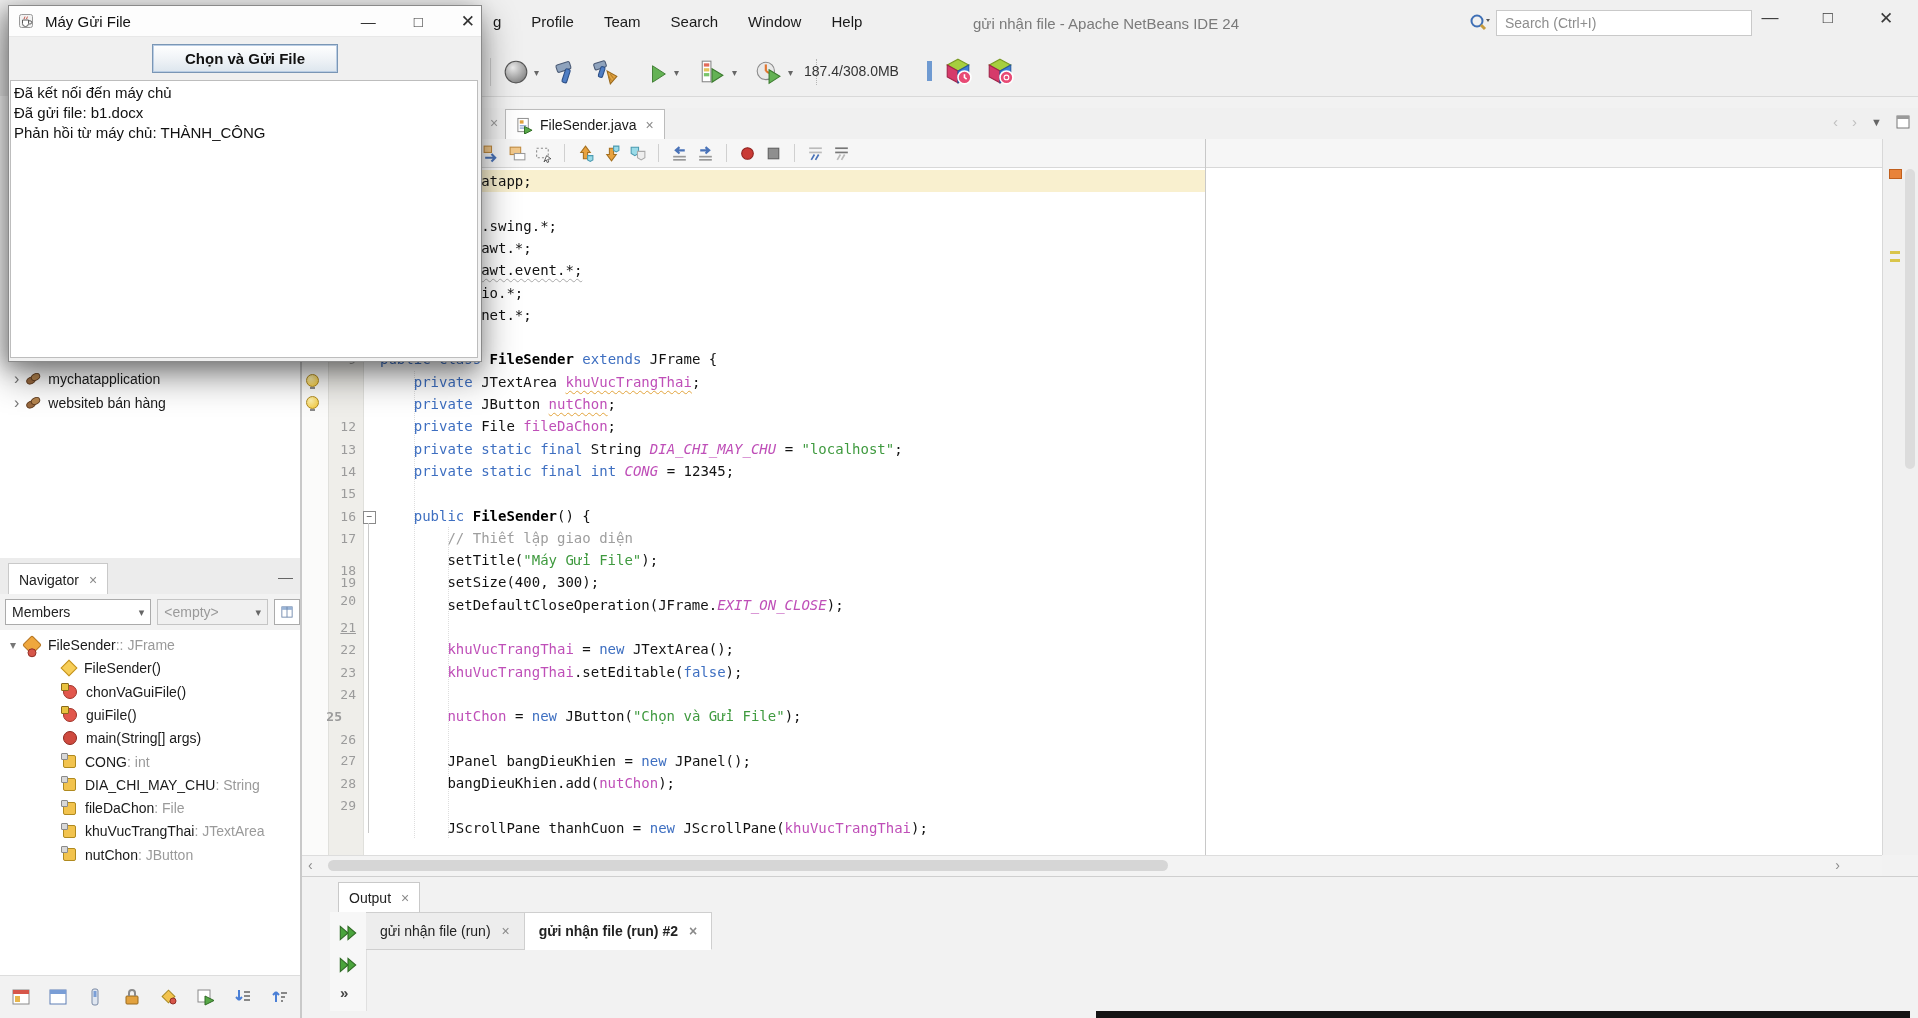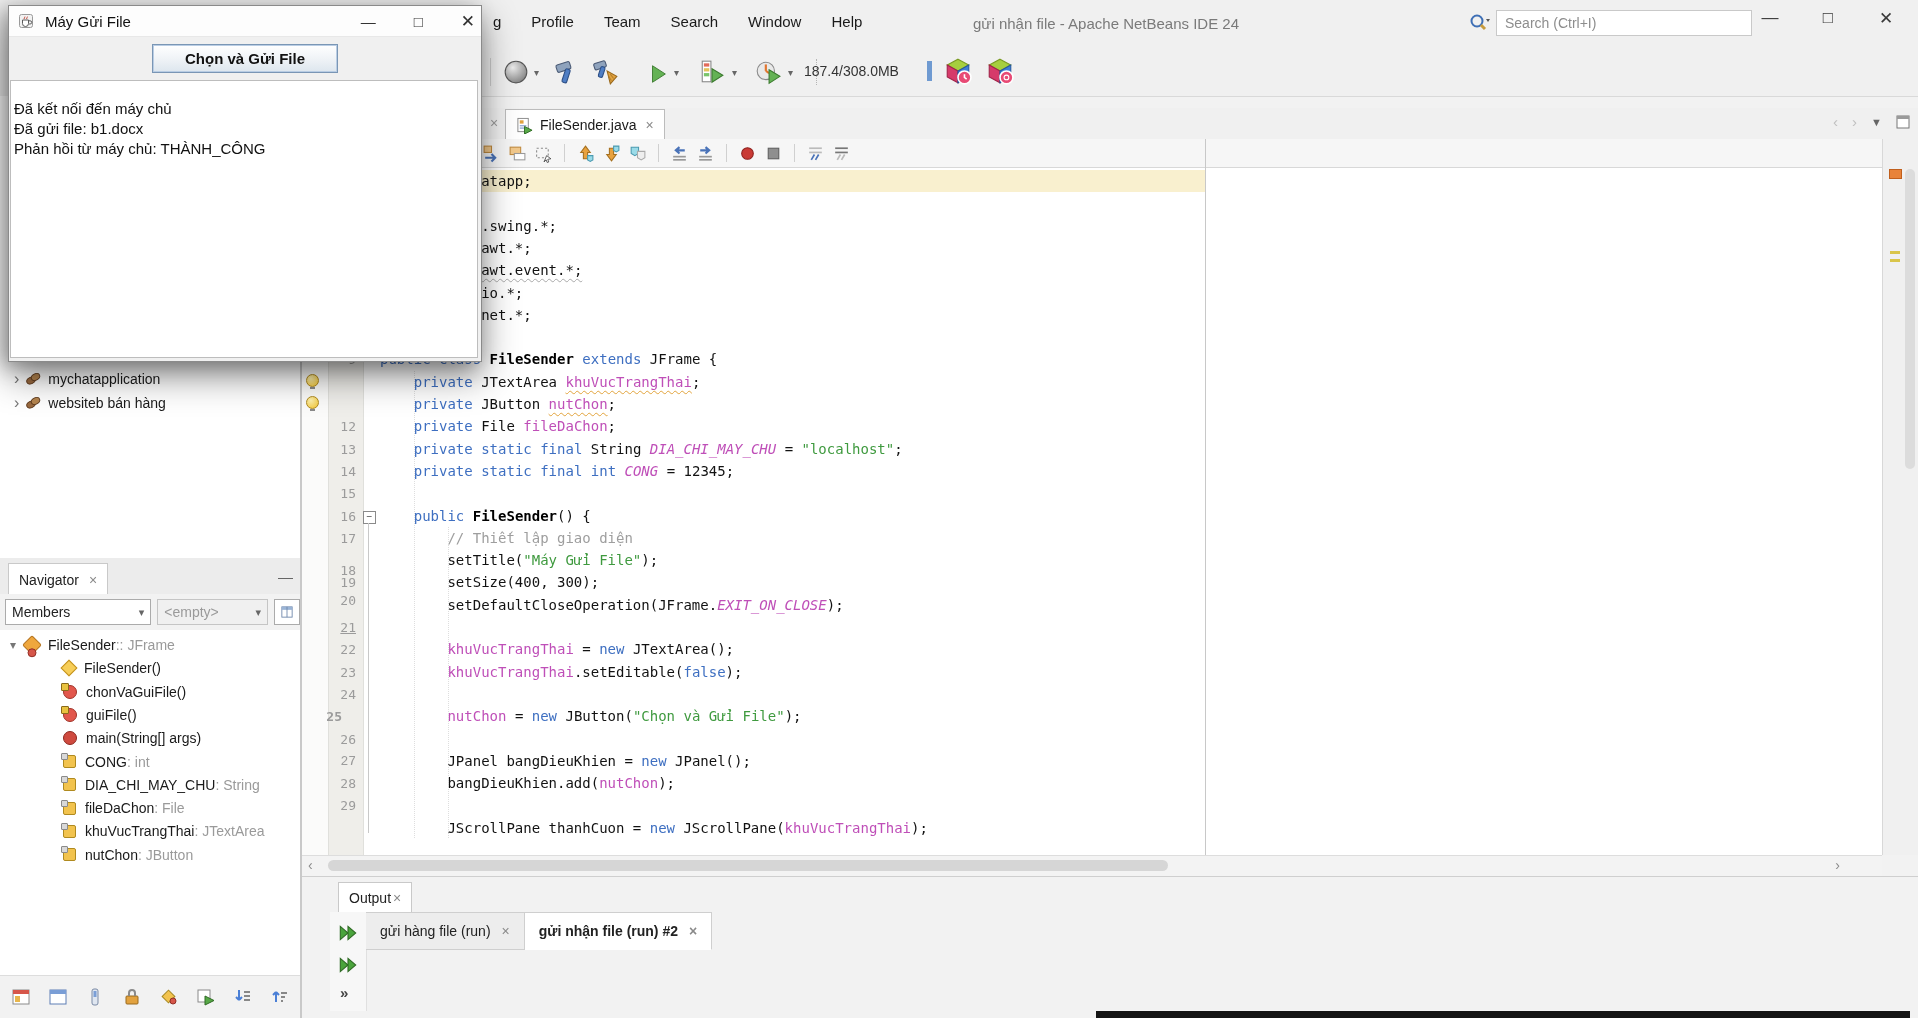--- a/index.html
+++ b/index.html
@@ -91,21 +91,21 @@
   .errstripe .etop{position:absolute;left:6px;top:30px;width:11px;height:8px;background:#e8833a;border:1px solid #c05f1d;}
   .errstripe .ey1{position:absolute;left:7px;top:112px;width:10px;height:3px;background:#d9c54a;}
   .errstripe .ey2{position:absolute;left:7px;top:120px;width:10px;height:3px;background:#d9c54a;}
   .vthumb{position:absolute;left:22px;top:30px;width:10px;height:300px;background:#dcdcdc;border-radius:5px;}
   .hscroll{left:302px;top:855px;width:1580px;height:20px;background:#f3f3f3;border-top:1px solid #ddd;}
   .hthumb{position:absolute;left:26px;top:4px;width:840px;height:11px;background:#d6d6d6;border-radius:6px;}
   .harrow{position:absolute;top:1px;color:#8a8a8a;font-size:14px;}
   
   .output-bg{left:302px;top:876px;width:1616px;height:142px;background:#f2f2f2;border-top:1px solid #cfcfcf;}
   .outtab{position:absolute;left:36px;top:5px;height:30px;background:#fff;border:1px solid #c9c9c9;border-bottom:none;
-       display:flex;align-items:center;padding:0 10px;font-size:14px;}
+       display:flex;align-items:center;gap:8px;padding:0 10px;font-size:14px;}
   .out-icons{left:330px;top:912px;width:36px;height:99px;background:#f7f7f7;border-right:1px solid #e0e0e0;}
   .outbtn{position:absolute;left:7px;width:22px;height:22px;}
   .out-tabsrow{left:366px;top:912px;height:38px;display:flex;align-items:flex-end;}
   .rtab{height:36px;display:flex;align-items:center;gap:9px;padding:0 14px;font-size:14px;
        background:#ededed;border:1px solid #cfcfcf;border-left:none;color:#222;}
   .rtab.active{background:#fff;font-weight:bold;border-bottom:1px solid #fff;}
   .out-content{left:366px;top:950px;width:1552px;height:61px;background:#fff;}
   .runline{position:absolute;left:28px;top:16px;font-family:"DejaVu Sans Mono",monospace;font-size:14px;color:#444;}
   .chev2{position:absolute;left:10px;top:72px;font-size:15px;color:#444;font-weight:bold;}
   .darkstrip{left:1096px;top:1011px;width:814px;height:7px;background:#141414;}
@@ -114,21 +114,21 @@
        box-shadow:0 14px 34px rgba(0,0,0,.45),-6px 4px 18px rgba(0,0,0,.25);z-index:50;}
   .jtitle{position:absolute;left:0;top:0;width:100%;height:30px;background:#fdfdfd;border-bottom:1px solid #e8e8e8;
        display:flex;align-items:center;}
   .jtitle .txt{font-size:15px;color:#111;margin-left:10px;}
   .jctl{position:absolute;right:6px;top:0;height:30px;display:flex;align-items:center;gap:38px;font-size:15px;color:#333;}
   .jbtnpanel{position:absolute;left:0;top:31px;width:100%;height:42px;background:#f0f0f0;display:flex;align-items:center;justify-content:center;}
   .jbutton{min-width:160px;height:27px;background:linear-gradient(#ffffff,#eef2f6 55%,#dde6ee);
        border:1px solid #7a96b5;box-shadow:0 0 0 1px #b9cde4 inset;font-size:15px;font-weight:bold;color:#111;
        display:flex;align-items:center;justify-content:center;padding:0 12px;font-family:"Liberation Sans",sans-serif;}
   .jtext{position:absolute;left:1px;top:74px;width:468px;height:278px;background:#fff;border:1px solid #bdbdbd;
-       font-size:15px;line-height:20px;color:#111;padding:18px 3px;box-sizing:border-box;}
+       font-size:15px;line-height:20px;color:#111;padding:2px 3px;box-sizing:border-box;}
   svg{display:block;}
 </style>
 </head>
 <body>
 
 <div id="app">
 
   <div class="abs titlebar">
     <div class="abs menubar">
       <span>g</span>
@@ -575,21 +575,21 @@
     <span class="outbtn" style="top:42px;">
       <svg width="22" height="22" viewBox="0 0 20 20">
           <path d="M3 4 L10 10 L3 16 Z" fill="#4aa43c" stroke="#2f6b24"></path>
           <path d="M10 4 L17 10 L10 16 Z" fill="#4aa43c" stroke="#2f6b24"></path>
         </svg>
     </span>
     <span class="chev2">»</span>
   </div>
   <div class="abs out-tabsrow" id="out-tabs">
       <div class="rtab">
-        <span>gửi hàng file (run)</span>
+        <span>gửi nhận file (run)</span>
         <span class="tclose">×</span>
       </div>
       <div class="rtab active">
         <span>gửi nhận file (run) #2</span>
         <span class="tclose">×</span>
       </div>
     </div>
   <div class="abs darkstrip"></div>
 
   <div class="abs jwin">

